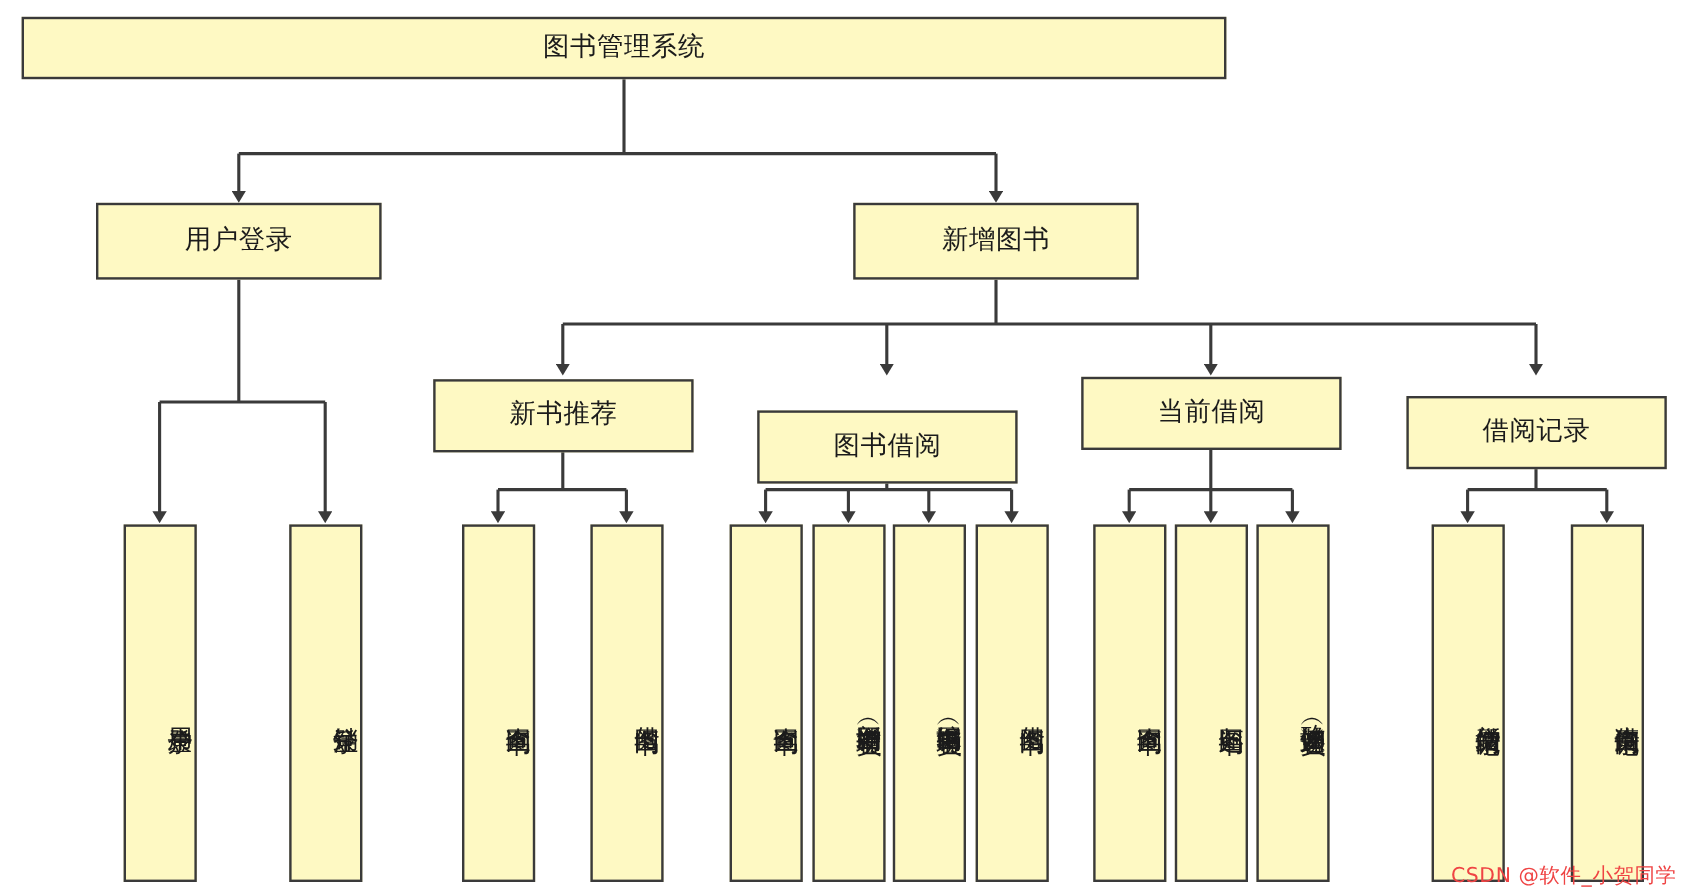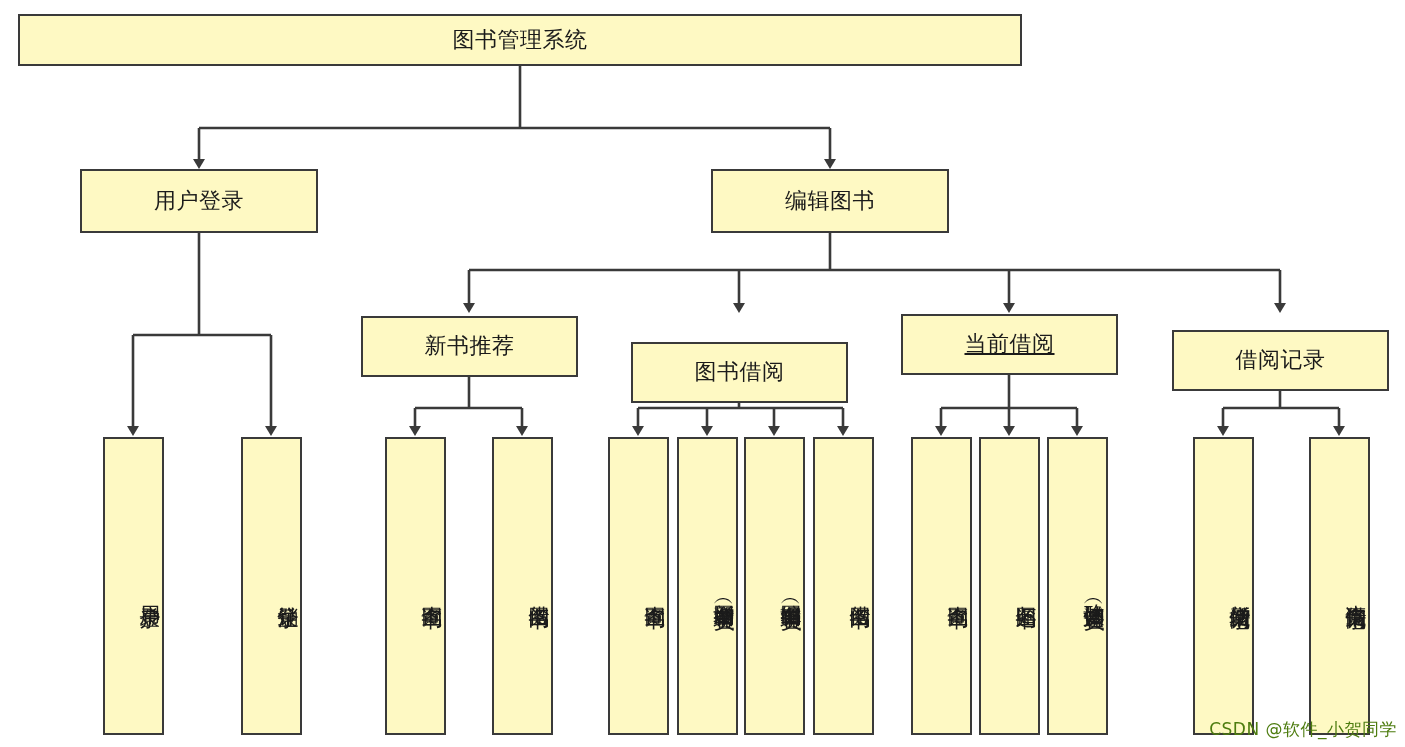--- a/index.html
+++ b/index.html
@@ -56,21 +56,21 @@
     writing-mode: vertical-rl;
     text-orientation: upright;
     text-align: start;
     display: block;
   }
   .watermark {
     position: absolute;
     right: 8px;
     bottom: 6px;
     font-size: 17px;
-    color: #4d7c0f;
+    color: #ef4444;
     letter-spacing: 0.5px;
     white-space: nowrap;
     font-family: "DejaVu Sans", "Liberation Sans", sans-serif;
   }
 </style>
 </head>
 <body>
 
 <div id="canvas">
 
@@ -127,30 +127,30 @@
   </svg>
 
   <div class="node horiz" style="left:18px; top:14px; width:1004px; height:52px;">
     <span>图书管理系统</span>
   </div>
 
   <div class="node horiz" style="left:80px; top:169px; width:238px; height:64px;">
     <span>用户登录</span>
   </div>
   <div class="node horiz" style="left:711px; top:169px; width:238px; height:64px;">
-    <span>编辑图书</span>
+    <span>新增图书</span>
   </div>
 
   <div class="node horiz" style="left:361px; top:316px; width:217px; height:61px;">
     <span>新书推荐</span>
   </div>
   <div class="node horiz" style="left:631px; top:314px; width:217px; height:61px;margin-top:28px;">
     <span>图书借阅</span>
   </div>
-  <div class="node horiz" style="left:901px; top:314px; width:217px; height:61px;text-decoration:underline;">
+  <div class="node horiz" style="left:901px; top:314px; width:217px; height:61px;">
     <span>当前借阅</span>
   </div>
   <div class="node horiz" style="left:1172px; top:314px; width:217px; height:61px;margin-top:16px;">
     <span>借阅记录</span>
   </div>
 
   <div class="node vert" style="left:103px; top:437px; width:61px; height:298px;">
     <span class="vtext">用户登录</span>
   </div>
   <div class="node vert" style="left:241px; top:437px; width:61px; height:298px;">

